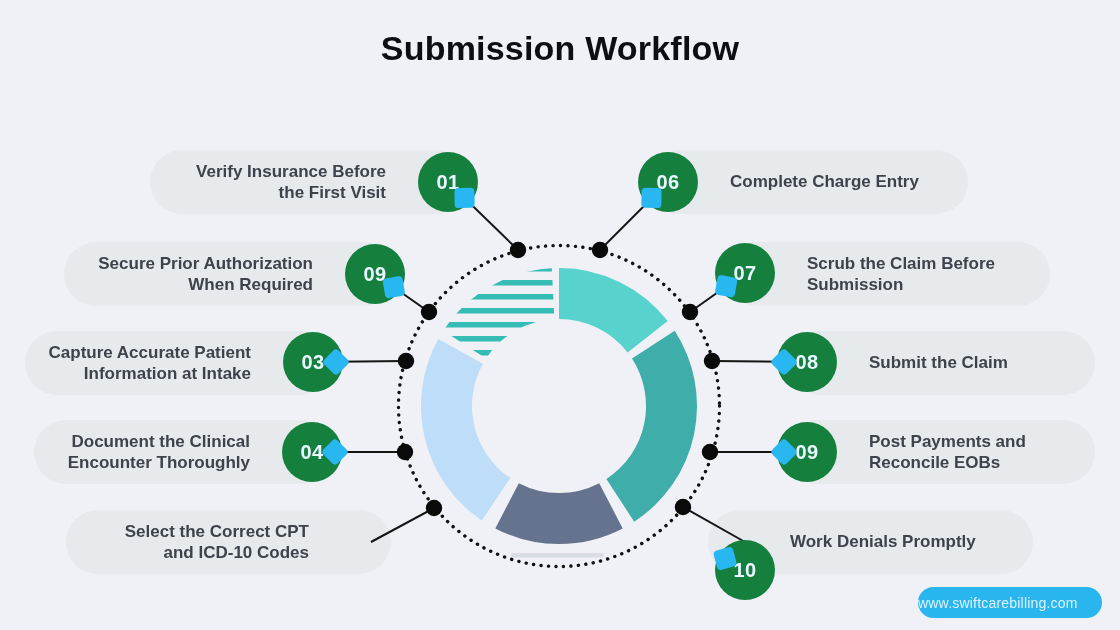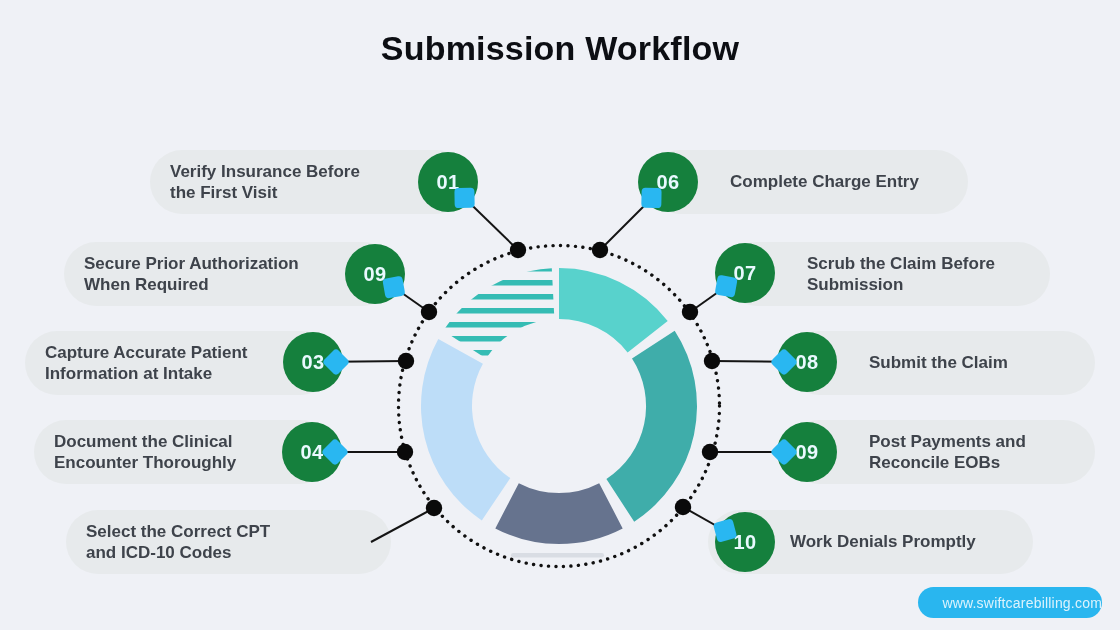--- a/index.html
+++ b/index.html
@@ -11,21 +11,21 @@
          font-size:34px;font-weight:700;color:#0c0e13;line-height:56px;letter-spacing:.2px;}
   .title span{display:block;}
 
   
   .graphic{position:absolute;left:0;top:0;width:1120px;height:630px;z-index:2;pointer-events:none;}
 
   
   .pill{position:absolute;height:64px;background:#e7eaec;border-radius:32px;display:flex;align-items:center;z-index:1;}
   .pill .label{font-size:17px;font-weight:700;color:#3e434b;line-height:1.25;white-space:pre;width:100%;}
   .pill.left{justify-content:flex-end;}
-  .pill.left .label{padding-right:82px;padding-left:20px;}
+  .pill.left .label{text-align:right;padding-right:82px;padding-left:20px;}
   .pill.right .label{text-align:left;padding-left:82px;padding-right:20px;}
   .p1{left:150px;top:150px;width:318px;}
   .p2{left:64px;top:242px;width:331px;}
   .p3{left:25px;top:331px;width:308px;}
   .p4{left:34px;top:420px;width:298px;}
   .p5{left:66px;top:510px;width:325px;}
   .p6{left:648px;top:150px;width:320px;}
   .p7{left:725px;top:242px;width:325px;}
   .p8{left:787px;top:331px;width:308px;}
   .p9{left:787px;top:420px;width:308px;}
@@ -40,25 +40,25 @@
                 background:#29b7f1;transform:rotate(45deg);}
   .b1{left:418px;top:152px;}
   .b2{left:345px;top:244px;}
   .b3{left:283px;top:332px;}
   .b4{left:282px;top:422px;}
   .b5{left:341px;top:512px;}
   .b6{left:638px;top:152px;}
   .b7{left:715px;top:243px;}
   .b8{left:777px;top:332px;}
   .b9{left:777px;top:422px;}
-  .b10{left:715px;top:512px;text-align:right;}
+  .b10{left:715px;top:540px;text-align:right;}
 
   
   .site{position:absolute;left:918px;top:587px;width:184px;height:31px;border-radius:16px;background:#29b6ef;
-        display:flex;align-items:center;justify-content:flex-end;z-index:4;}
+        display:flex;align-items:center;justify-content:flex-start;z-index:4;}
   .site .url{font-size:14px;font-weight:400;color:#dcf3fd;letter-spacing:.2px;}
 </style>
 </head>
 <body>
 
 <div class="stage">
 
   <h1 class="title">
     <span>Submission Workflow</span>
   </h1>

